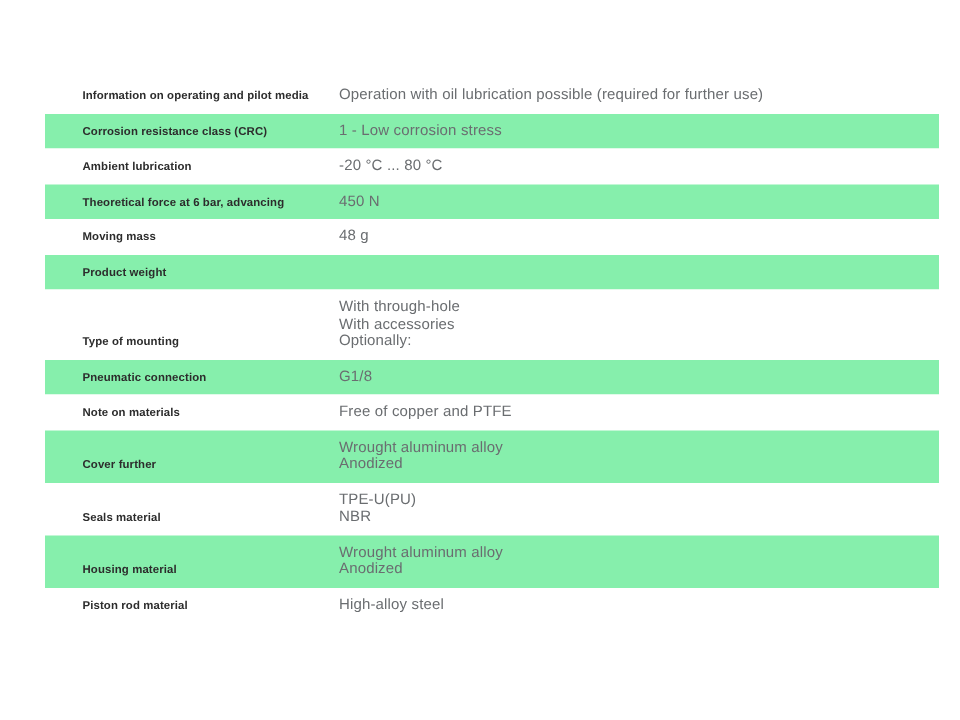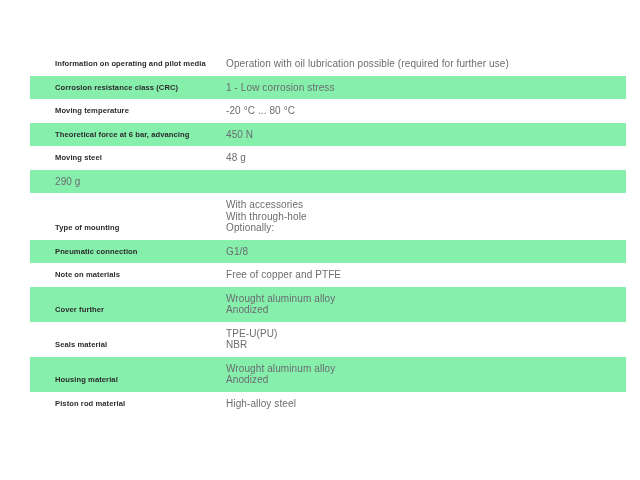--- a/index.html
+++ b/index.html
@@ -70,47 +70,45 @@
         <span class="vline">Operation with oil lubrication possible (required for further use)</span>
       </div>
     </div>
     <div class="spec-row shaded">
       <div class="spec-label">Corrosion resistance class (CRC)</div>
       <div class="spec-value">
         <span class="vline">1 - Low corrosion stress</span>
       </div>
     </div>
     <div class="spec-row">
-      <div class="spec-label">Moving temperature</div>
+      <div class="spec-label">Ambient lubrication</div>
       <div class="spec-value">
         <span class="vline">-20 °C ... 80 °C</span>
       </div>
     </div>
     <div class="spec-row shaded">
       <div class="spec-label">Theoretical force at 6 bar, advancing</div>
       <div class="spec-value">
         <span class="vline">450 N</span>
       </div>
     </div>
     <div class="spec-row">
-      <div class="spec-label">Moving steel</div>
+      <div class="spec-label">Moving mass</div>
       <div class="spec-value">
         <span class="vline">48 g</span>
       </div>
     </div>
     <div class="spec-row shaded">
-      <div class="spec-value">
-        <span class="vline">290 g</span>
-      </div>
+      <div class="spec-label">Product weight</div>
     </div>
     <div class="spec-row">
       <div class="spec-label">Type of mounting</div>
       <div class="spec-value">
+        <span class="vline">With through-hole</span>
         <span class="vline">With accessories</span>
-        <span class="vline">With through-hole</span>
         <span class="vline">Optionally:</span>
       </div>
     </div>
     <div class="spec-row shaded">
       <div class="spec-label">Pneumatic connection</div>
       <div class="spec-value">
         <span class="vline">G1/8</span>
       </div>
     </div>
     <div class="spec-row">

